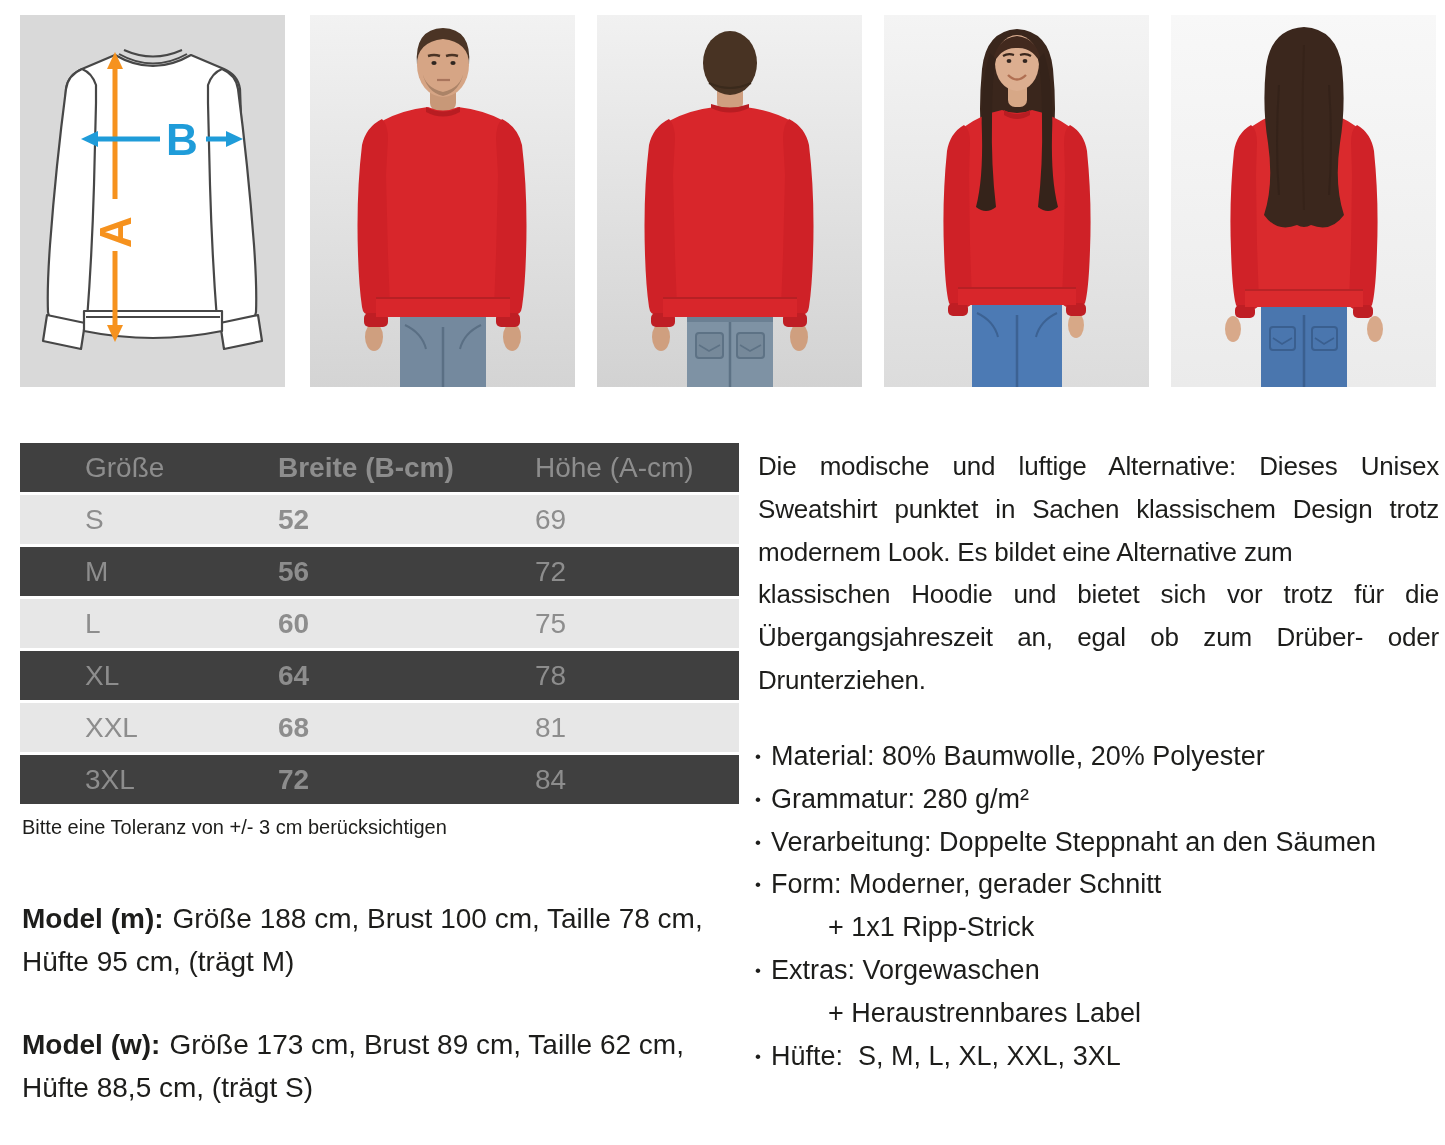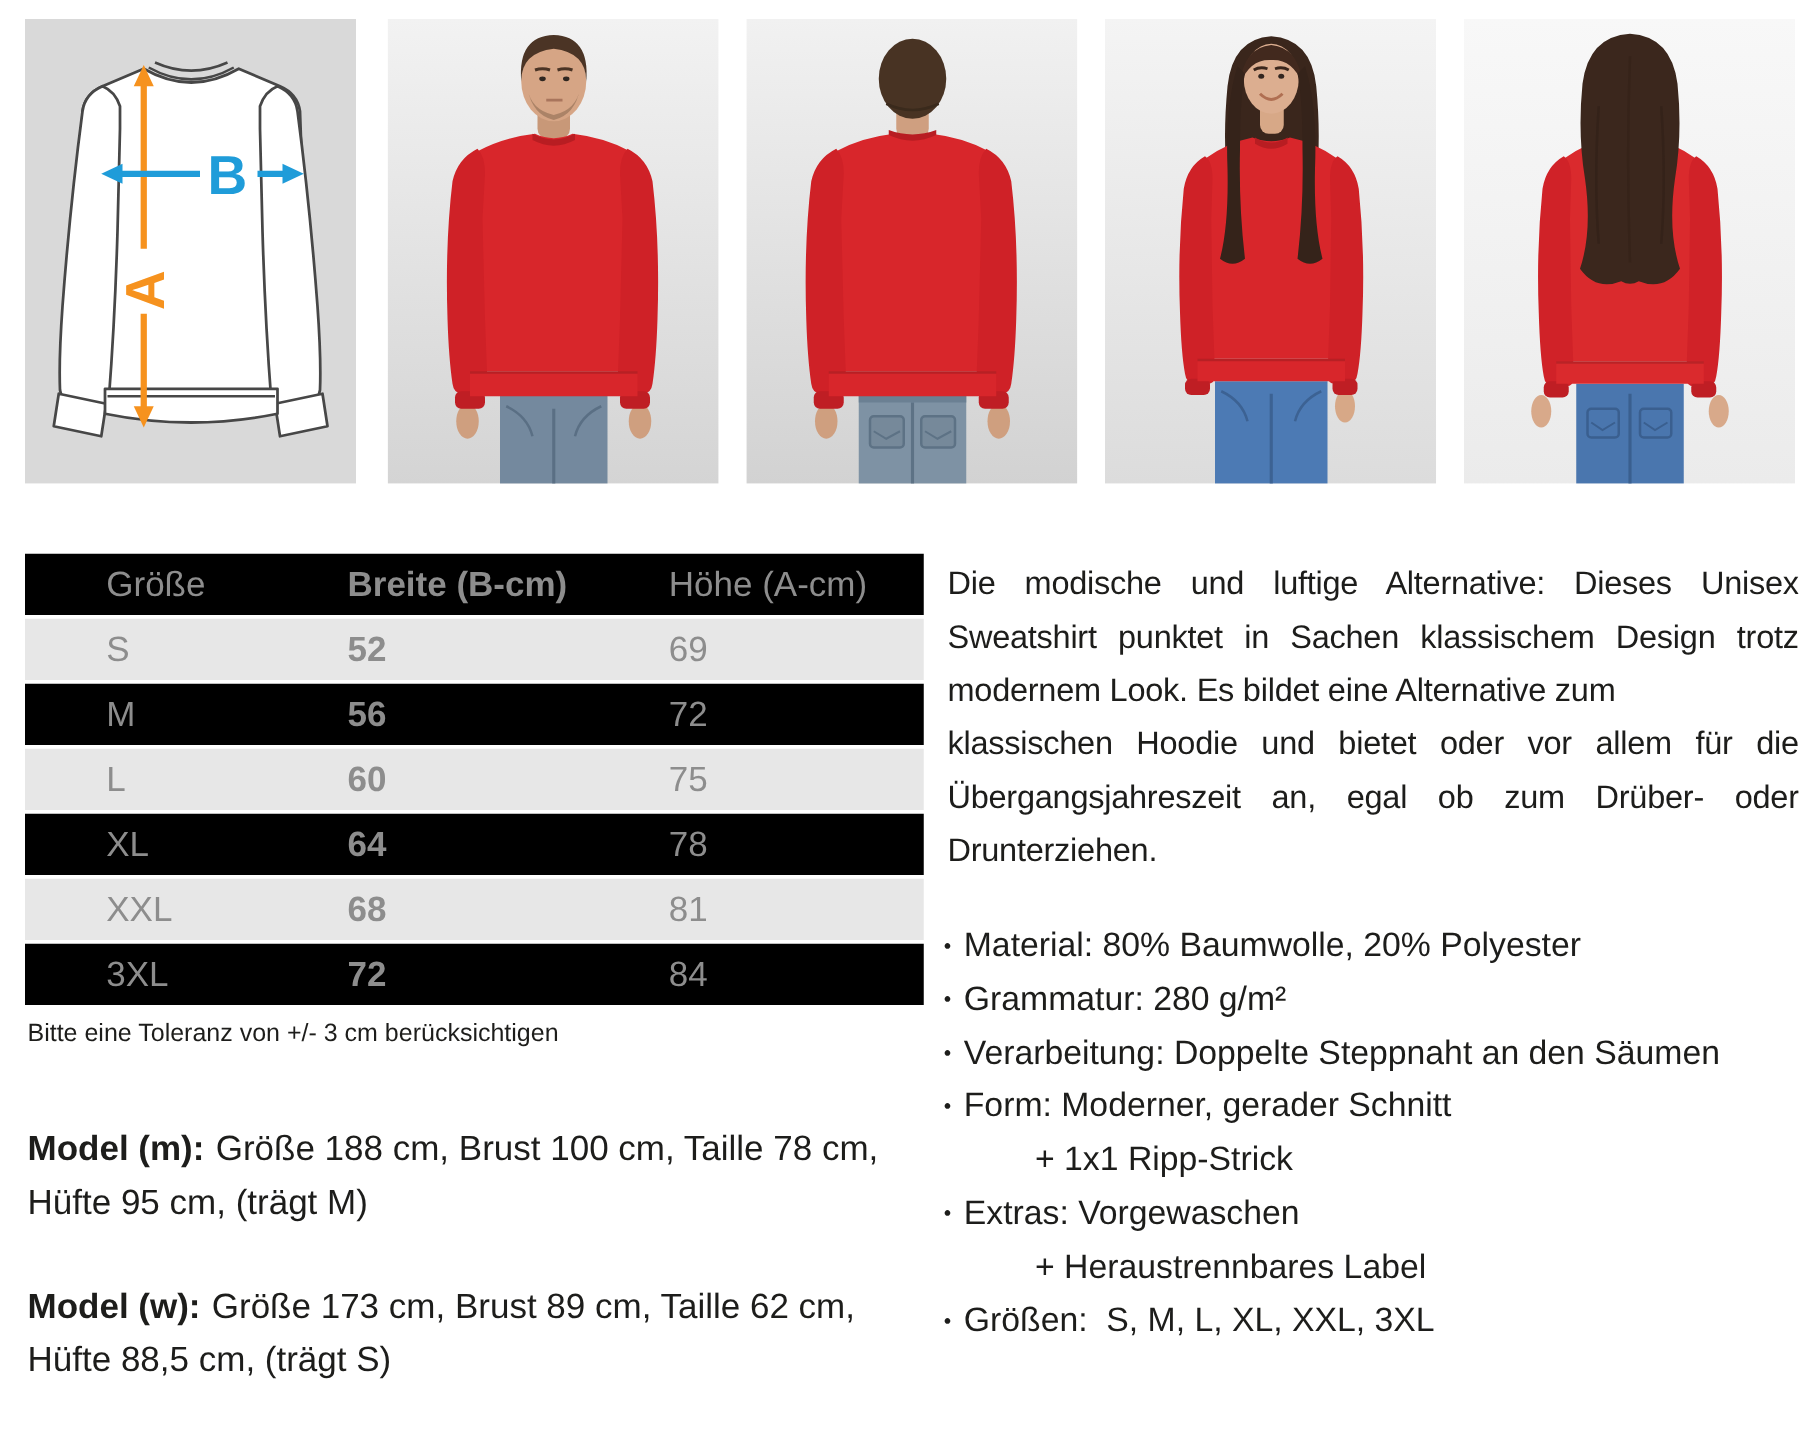--- a/index.html
+++ b/index.html
@@ -10,21 +10,21 @@
   .panel{position:absolute;top:15px;width:265px;height:372px;overflow:hidden;}
   .panel svg{display:block;width:100%;height:100%;}
   #panel-diagram{left:20px;}
   #panel-male-front{left:310px;}
   #panel-male-back{left:597px;}
   #panel-female-front{left:884px;}
   #panel-female-back{left:1171px;}
 
   
   .size-table{position:absolute;left:20px;top:443px;width:719px;font-size:28px;color:#8d8d8d;}
-  .trow{display:flex;align-items:center;height:49px;margin-bottom:3px;background:#000000;}
+  .trow{display:flex;align-items:center;height:49px;margin-bottom:3px;background:#404040;}
   .trow.alt{background:#e7e7e7;}
   .trow .c1{padding-left:65px;width:193px;}
   .trow .c2{width:257px;font-weight:bold;}
   .trow .c3{flex:1;}
 
   
   .tolerance{position:absolute;left:22px;top:806px;font-size:20px;line-height:43px;color:#1d1d1b;}
   .model{position:absolute;left:22px;width:712px;font-size:28px;line-height:43px;color:#1d1d1b;}
   .model .b{font-weight:bold;margin-right:9px;}
   #model-m{top:897px;}
@@ -282,21 +282,21 @@
 
   <div class="model" id="model-w">
     <div><span class="b">Model (w):</span><span>Größe 173 cm, Brust 89 cm, Taille 62 cm,</span></div>
     <div>Hüfte 88,5 cm, (trägt S)</div>
   </div>
 
   <div class="desc">
     <div class="dl j">Die modische und luftige Alternative: Dieses Unisex</div>
     <div class="dl j">Sweatshirt punktet in Sachen klassischem Design trotz</div>
     <div class="dl">modernem Look. Es bildet eine Alternative zum</div>
-    <div class="dl j">klassischen Hoodie und bietet oder vor allem für die</div>
+    <div class="dl j">klassischen Hoodie und bietet sich vor trotz für die</div>
     <div class="dl j">Übergangsjahreszeit an, egal ob zum Drüber- oder</div>
     <div class="dl">Drunterziehen.</div>
   </div>
 
   <div class="features">
     <div class="frow">
       <span class="dot">•</span>
       <span class="ftext">Material: 80% Baumwolle, 20% Polyester</span>
     </div>
     <div class="frow">
@@ -316,17 +316,17 @@
     </div>
     <div class="frow">
       <span class="dot">•</span>
       <span class="ftext">Extras: Vorgewaschen</span>
     </div>
     <div class="frow indent">
       <span class="ftext">+ Heraustrennbares Label</span>
     </div>
     <div class="frow">
       <span class="dot">•</span>
-      <span class="ftext">Größen:  S, M, L, XL, XXL, 3XL</span>
+      <span class="ftext">Hüfte:  S, M, L, XL, XXL, 3XL</span>
     </div>
   </div>
 
 </div>
 
 </body></html>

